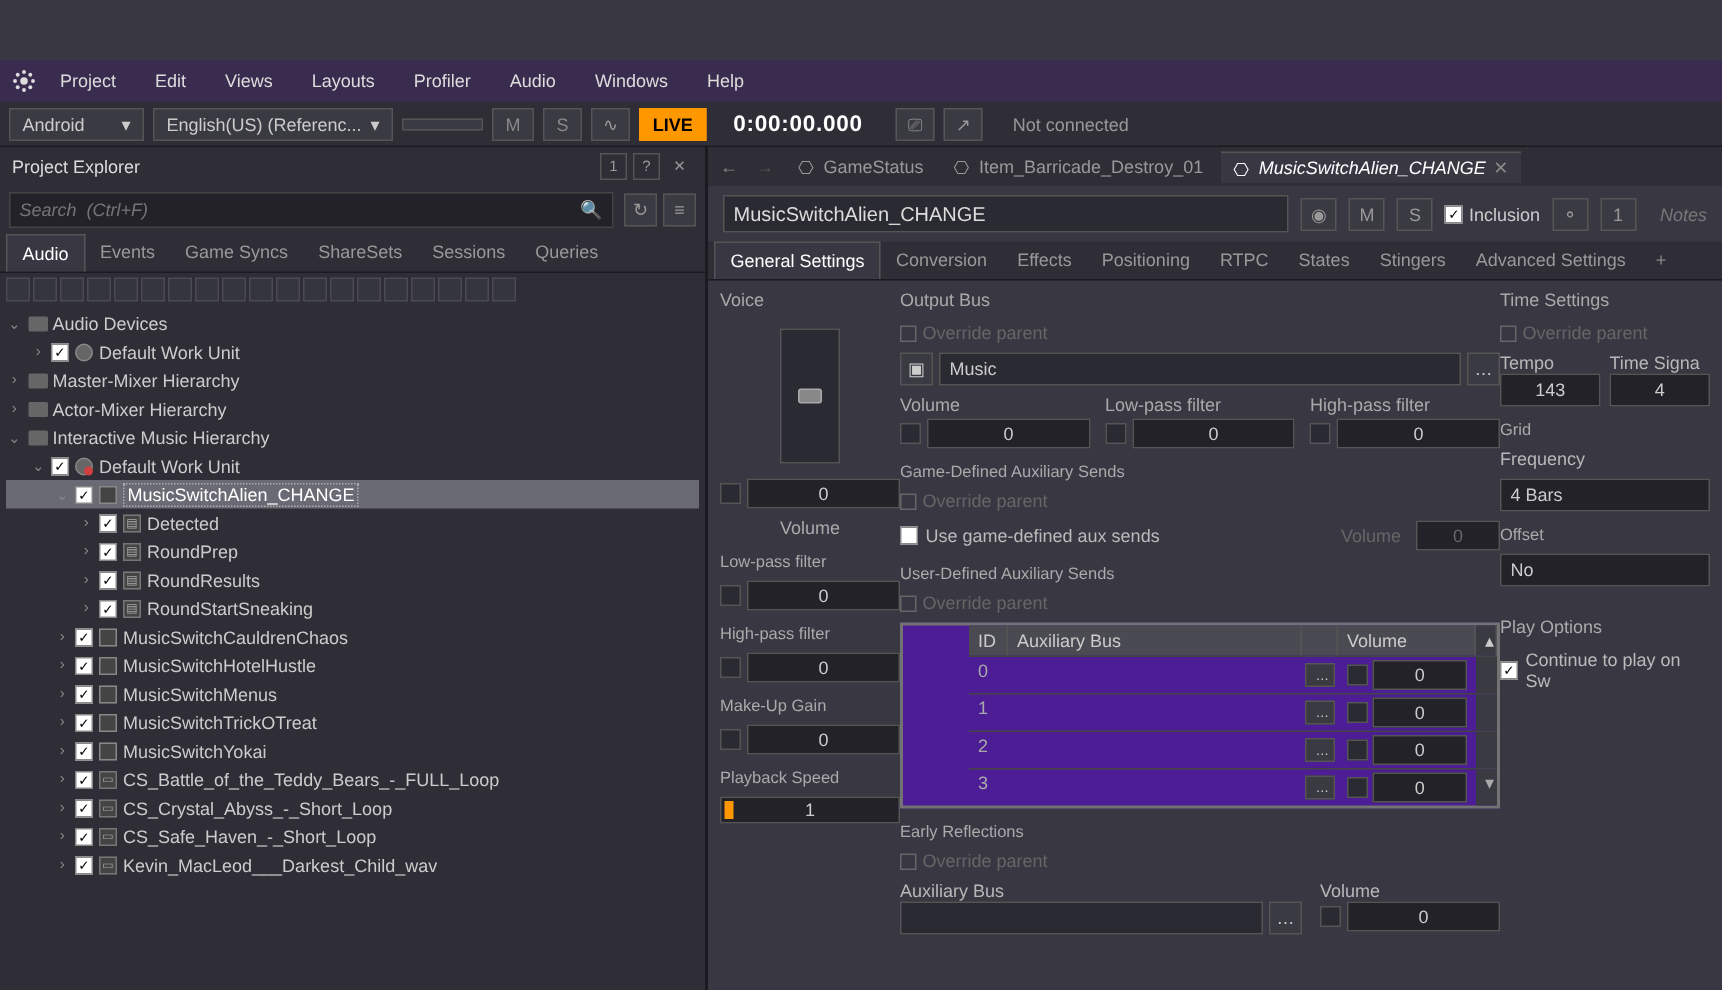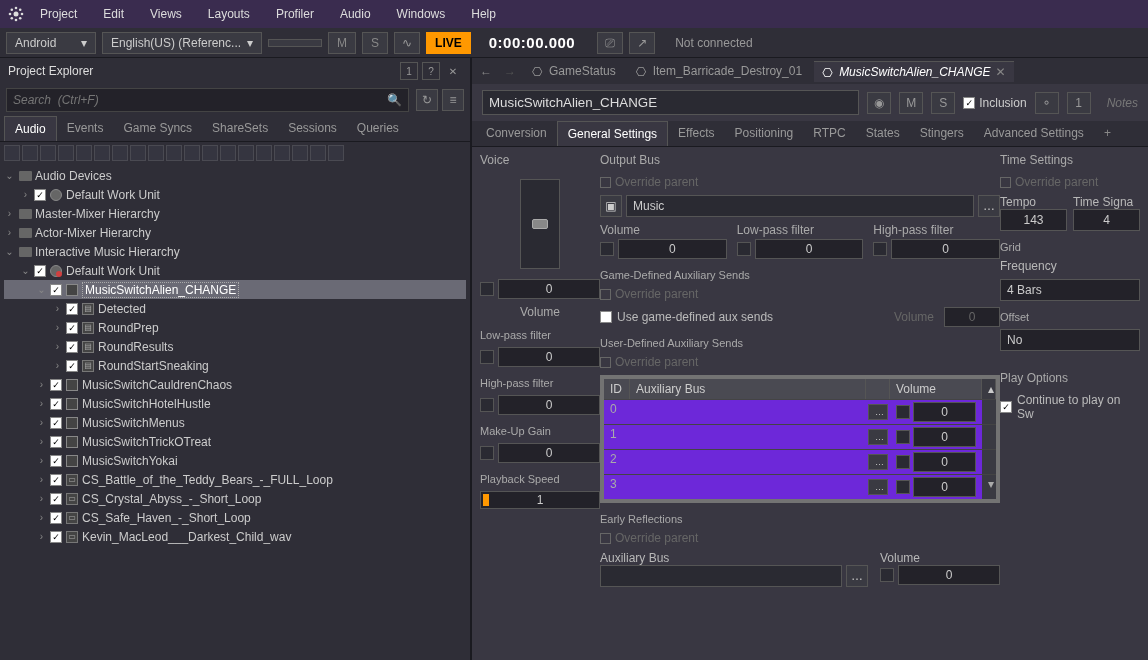--- a/index.html
+++ b/index.html
@@ -1,19 +1,19 @@
 <!DOCTYPE html>
 <html><head>
 <meta charset="utf-8">
 <style>
   * { box-sizing: border-box; margin: 0; padding: 0; font-family: "Segoe UI", Arial, sans-serif; }
   body { background: #393742; color: #b8b8b8; font-size: 12px; width: 1148px; height: 660px; overflow: hidden; }
   
   
-  .menubar { display: flex; align-items: center; background: #3a2c4f; height: 28px; padding: 0 8px; gap: 6px; }
+  .menubar { display: flex; align-items: center; background: #3a2c4f; height: 28px; padding: 0 8px; gap: 6px; margin-top: 40px; }
   .logo { width: 16px; height: 16px; border-radius: 50%; display: flex; align-items: center; justify-content: center; }
   .logo svg { width: 16px; height: 16px; }
   .menu-item { padding: 4px 10px; cursor: pointer; color: #ddd; }
   
   
   .toolbar { display: flex; align-items: center; background: #2f2e37; height: 30px; padding: 0 6px; gap: 6px; border-bottom: 1px solid #1a1a20; }
   .dropdown { background: #3a3a42; border: 1px solid #555; padding: 3px 8px; color: #ccc; display: flex; align-items: center; gap: 6px; min-width: 90px; justify-content: space-between; }
   .dropdown.wide { min-width: 140px; }
   .tb-btn { background: #3a3a42; border: 1px solid #555; padding: 3px 8px; color: #888; min-width: 24px; text-align: center; }
   .tb-btn.live { background: #ff9800; color: #000; font-weight: bold; border-color: #ff9800; }
@@ -105,21 +105,21 @@
   .bus-row { display: flex; gap: 4px; align-items: center; }
   .bus-btn { width: 22px; height: 22px; border: 1px solid #555; background: #3a3a42; display: flex; align-items: center; justify-content: center; color: #ccc; }
   .bus-name { flex: 1; background: #2a2a32; border: 1px solid #555; padding: 3px 6px; color: #ccc; }
   .bus-more { width: 22px; height: 22px; border: 1px solid #555; background: #3a3a42; display: flex; align-items: center; justify-content: center; color: #ccc; }
   
   .filter-row3 { display: flex; gap: 10px; }
   .filter-col { flex: 1; }
   .filter-col .label { color: #aaa; margin-bottom: 2px; }
   
   
-  .aux-table { border: 4px solid #737373; background: #6d28d9; }
+  .aux-table { border: 2px solid #737373; background: #4c1d95; padding-left: 44px; }
   .aux-header { display: flex; background: #4a4a52; }
   .aux-header .cell { padding: 3px 6px; border-right: 1px solid #555; color: #ccc; }
   .aux-row { display: flex; border-top: 1px solid #444; }
   .aux-row .cell { padding: 2px 6px; color: #aaa; }
   .cell.id { width: 26px; }
   .cell.bus { flex: 1; }
   .cell.more { width: 24px; display: flex; align-items: center; justify-content: center; }
   .cell.more-btn { background: #3a3a42; border: 1px solid #555; width: 20px; height: 16px; font-size: 9px; color: #ccc; text-align: center; }
   .cell.vol { width: 92px; display: flex; align-items: center; gap: 3px; }
   .cell.scroll { width: 14px; background: #3a3a42; }
@@ -412,22 +412,22 @@
       <div class="obj-hdr-btn">S</div>
       <div class="inclusion">
           <span class="checkbox">✓</span>
           <span>Inclusion</span>
         </div>
       <div class="obj-hdr-btn">⚬</div>
       <div class="obj-hdr-btn">1</div>
       <span class="notes-label">Notes</span>
     </div>
     <div class="prop-tabs">
+      <div class="prop-tab active">General Settings</div>
       <div class="prop-tab">Conversion</div>
-      <div class="prop-tab active">General Settings</div>
       <div class="prop-tab">Effects</div>
       <div class="prop-tab">Positioning</div>
       <div class="prop-tab">RTPC</div>
       <div class="prop-tab">States</div>
       <div class="prop-tab">Stingers</div>
       <div class="prop-tab">Advanced Settings</div>
       <div class="prop-tab add">+</div>
     </div>
     <div class="prop-body">
 

